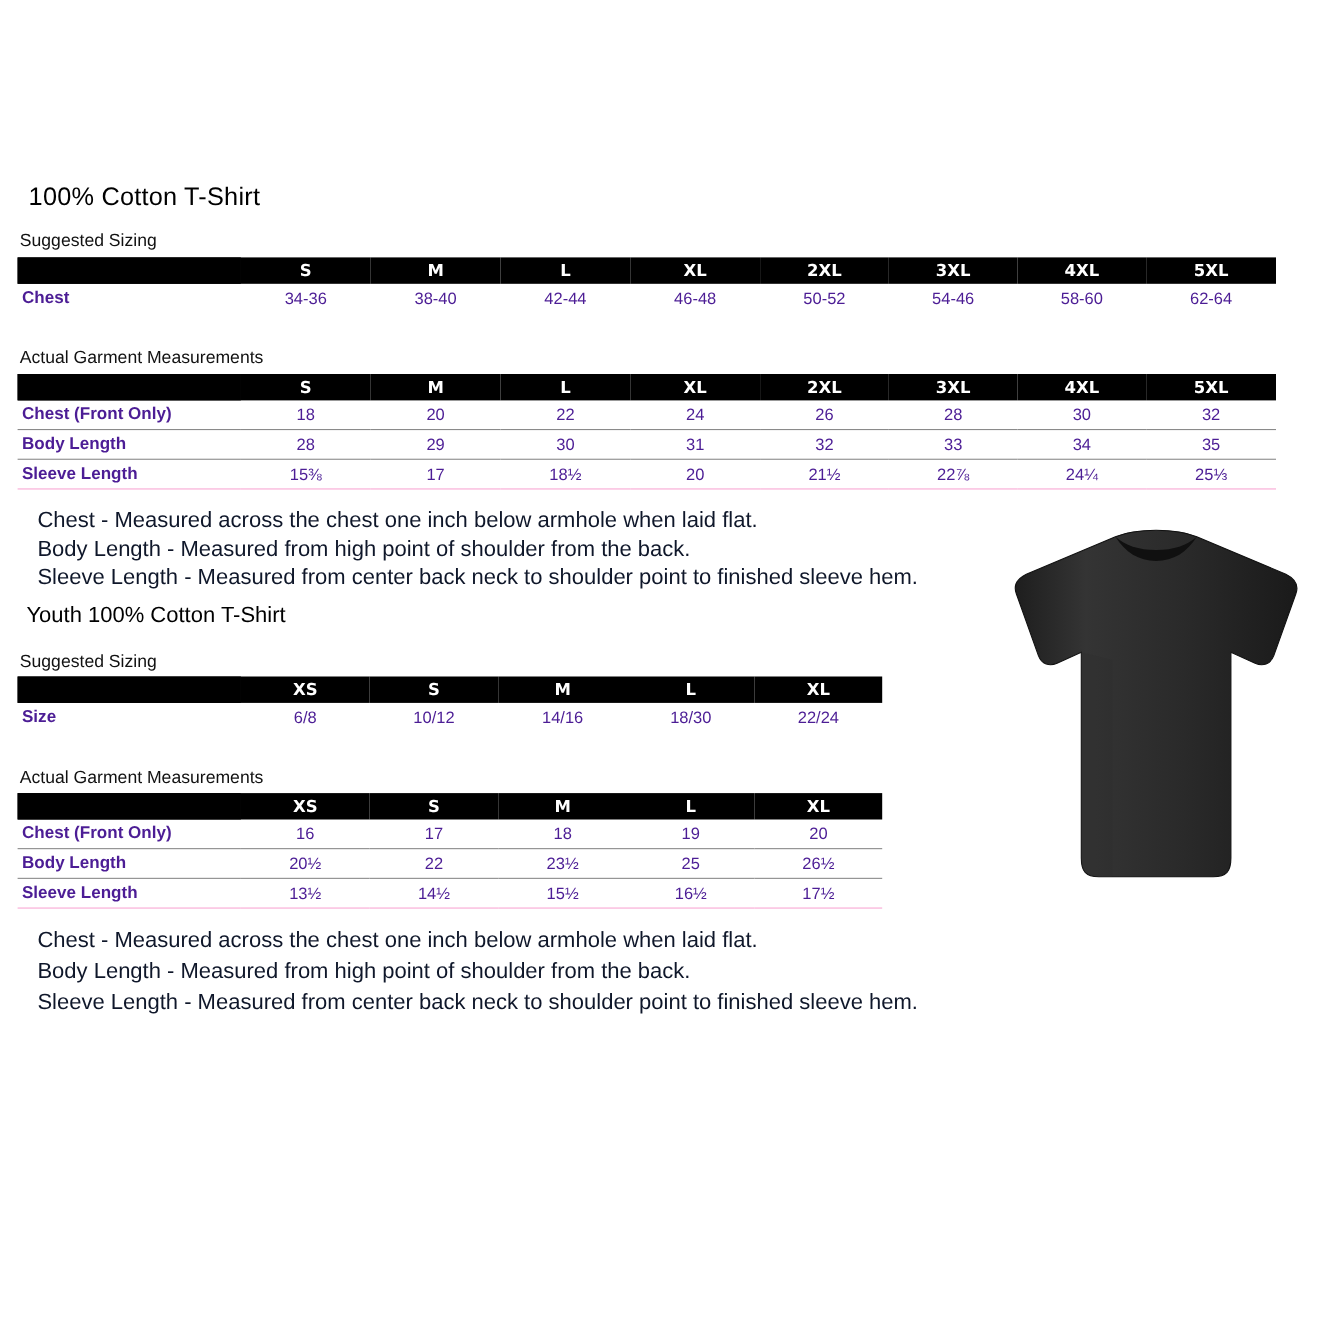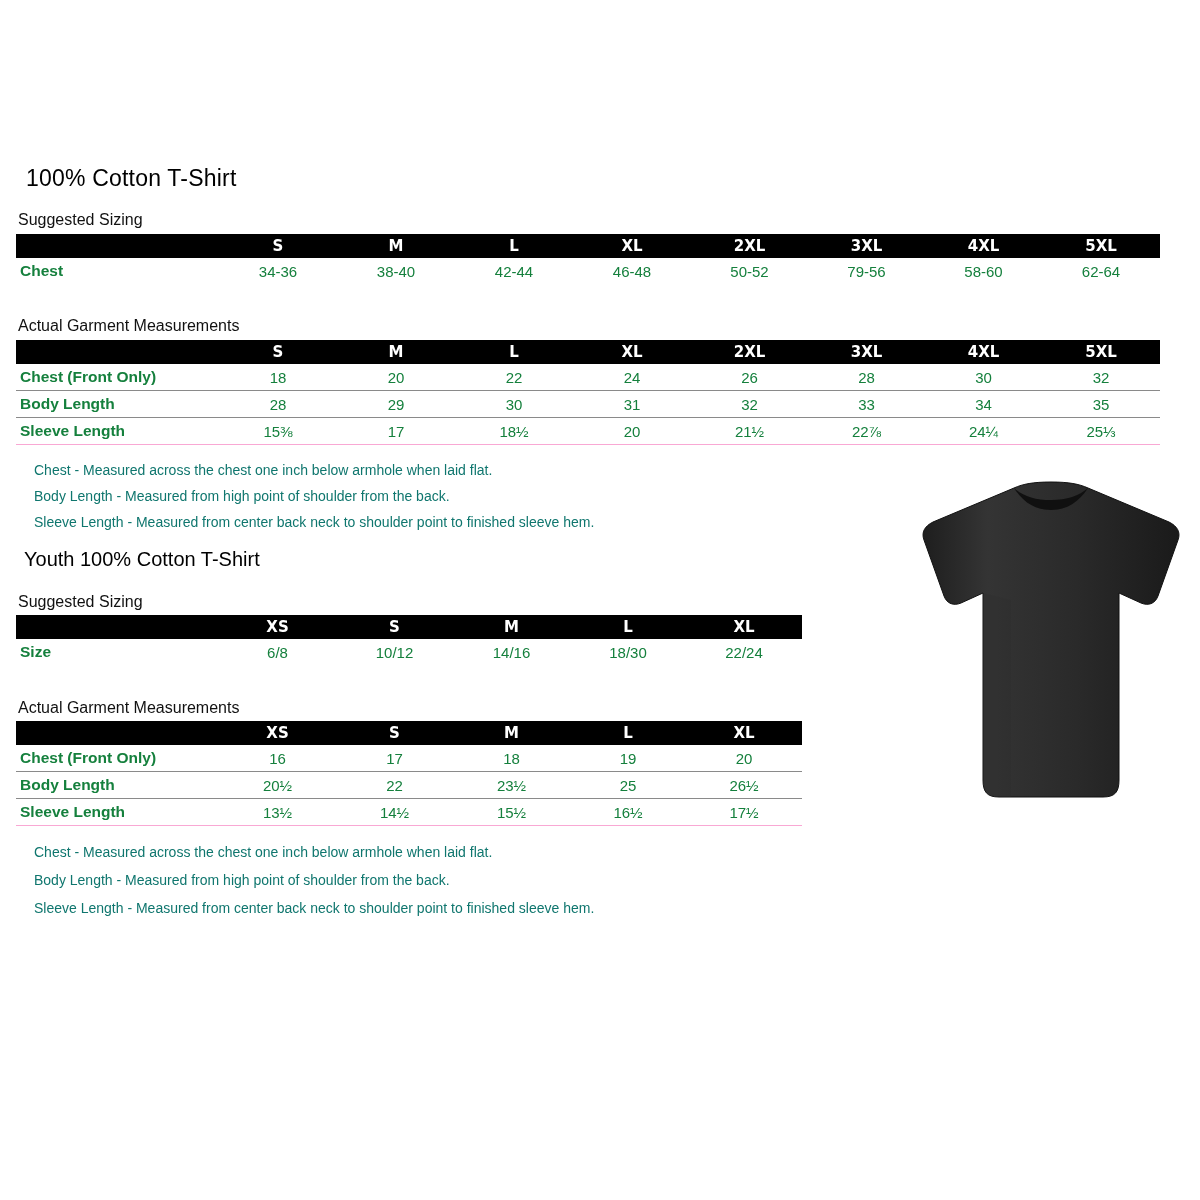--- a/index.html
+++ b/index.html
@@ -84,42 +84,42 @@
     height: 24px;
     font-family: "DejaVu Sans", sans-serif;
   }
   .tbl .hdr-row td.rowlabel {
     background: #000000;
   }
   .tbl tbody td {
     font-size: 15px;
     text-align: center;
     height: 26px;
-    color: #15803d;
+    color: #4c1d95;
     margin-top: 48px;
   }
   .tbl tbody td.rowlabel {
     text-align: left;
     font-weight: bold;
     padding-left: 4px;
     font-size: 15.5px;
   }
   .ruled tbody tr {
     border-bottom: 1px solid #8a8a8a;
   }
   .ruled tbody tr:last-child {
     border-bottom: 1px solid #f9a8d4;
   }
 
   
   .note {
     position: absolute;
     left: 18px;
-    font-size: 14px;
-    color: #0f766e;
+    font-size: 20px;
+    color: #0f172a;
     white-space: nowrap;
   }
 
   
   .youth-title {
     position: absolute;
     left: 8px;
     top: 548px;
     font-size: 20px;
     font-weight: 400;
@@ -171,21 +171,21 @@
       </tr>
     </thead>
     <tbody>
       <tr>
         <td class="rowlabel">Chest</td>
         <td>34-36</td>
         <td>38-40</td>
         <td>42-44</td>
         <td>46-48</td>
         <td>50-52</td>
-        <td>79-56</td>
+        <td>54-46</td>
         <td>58-60</td>
         <td>62-64</td>
       </tr>
     </tbody>
   </table>
 
   <div class="sublabel" style="top:317px;">Actual Garment Measurements</div>
 
   <table class="tbl ruled" style="left:0px; top:340px; width:1144px;">
     <colgroup>

